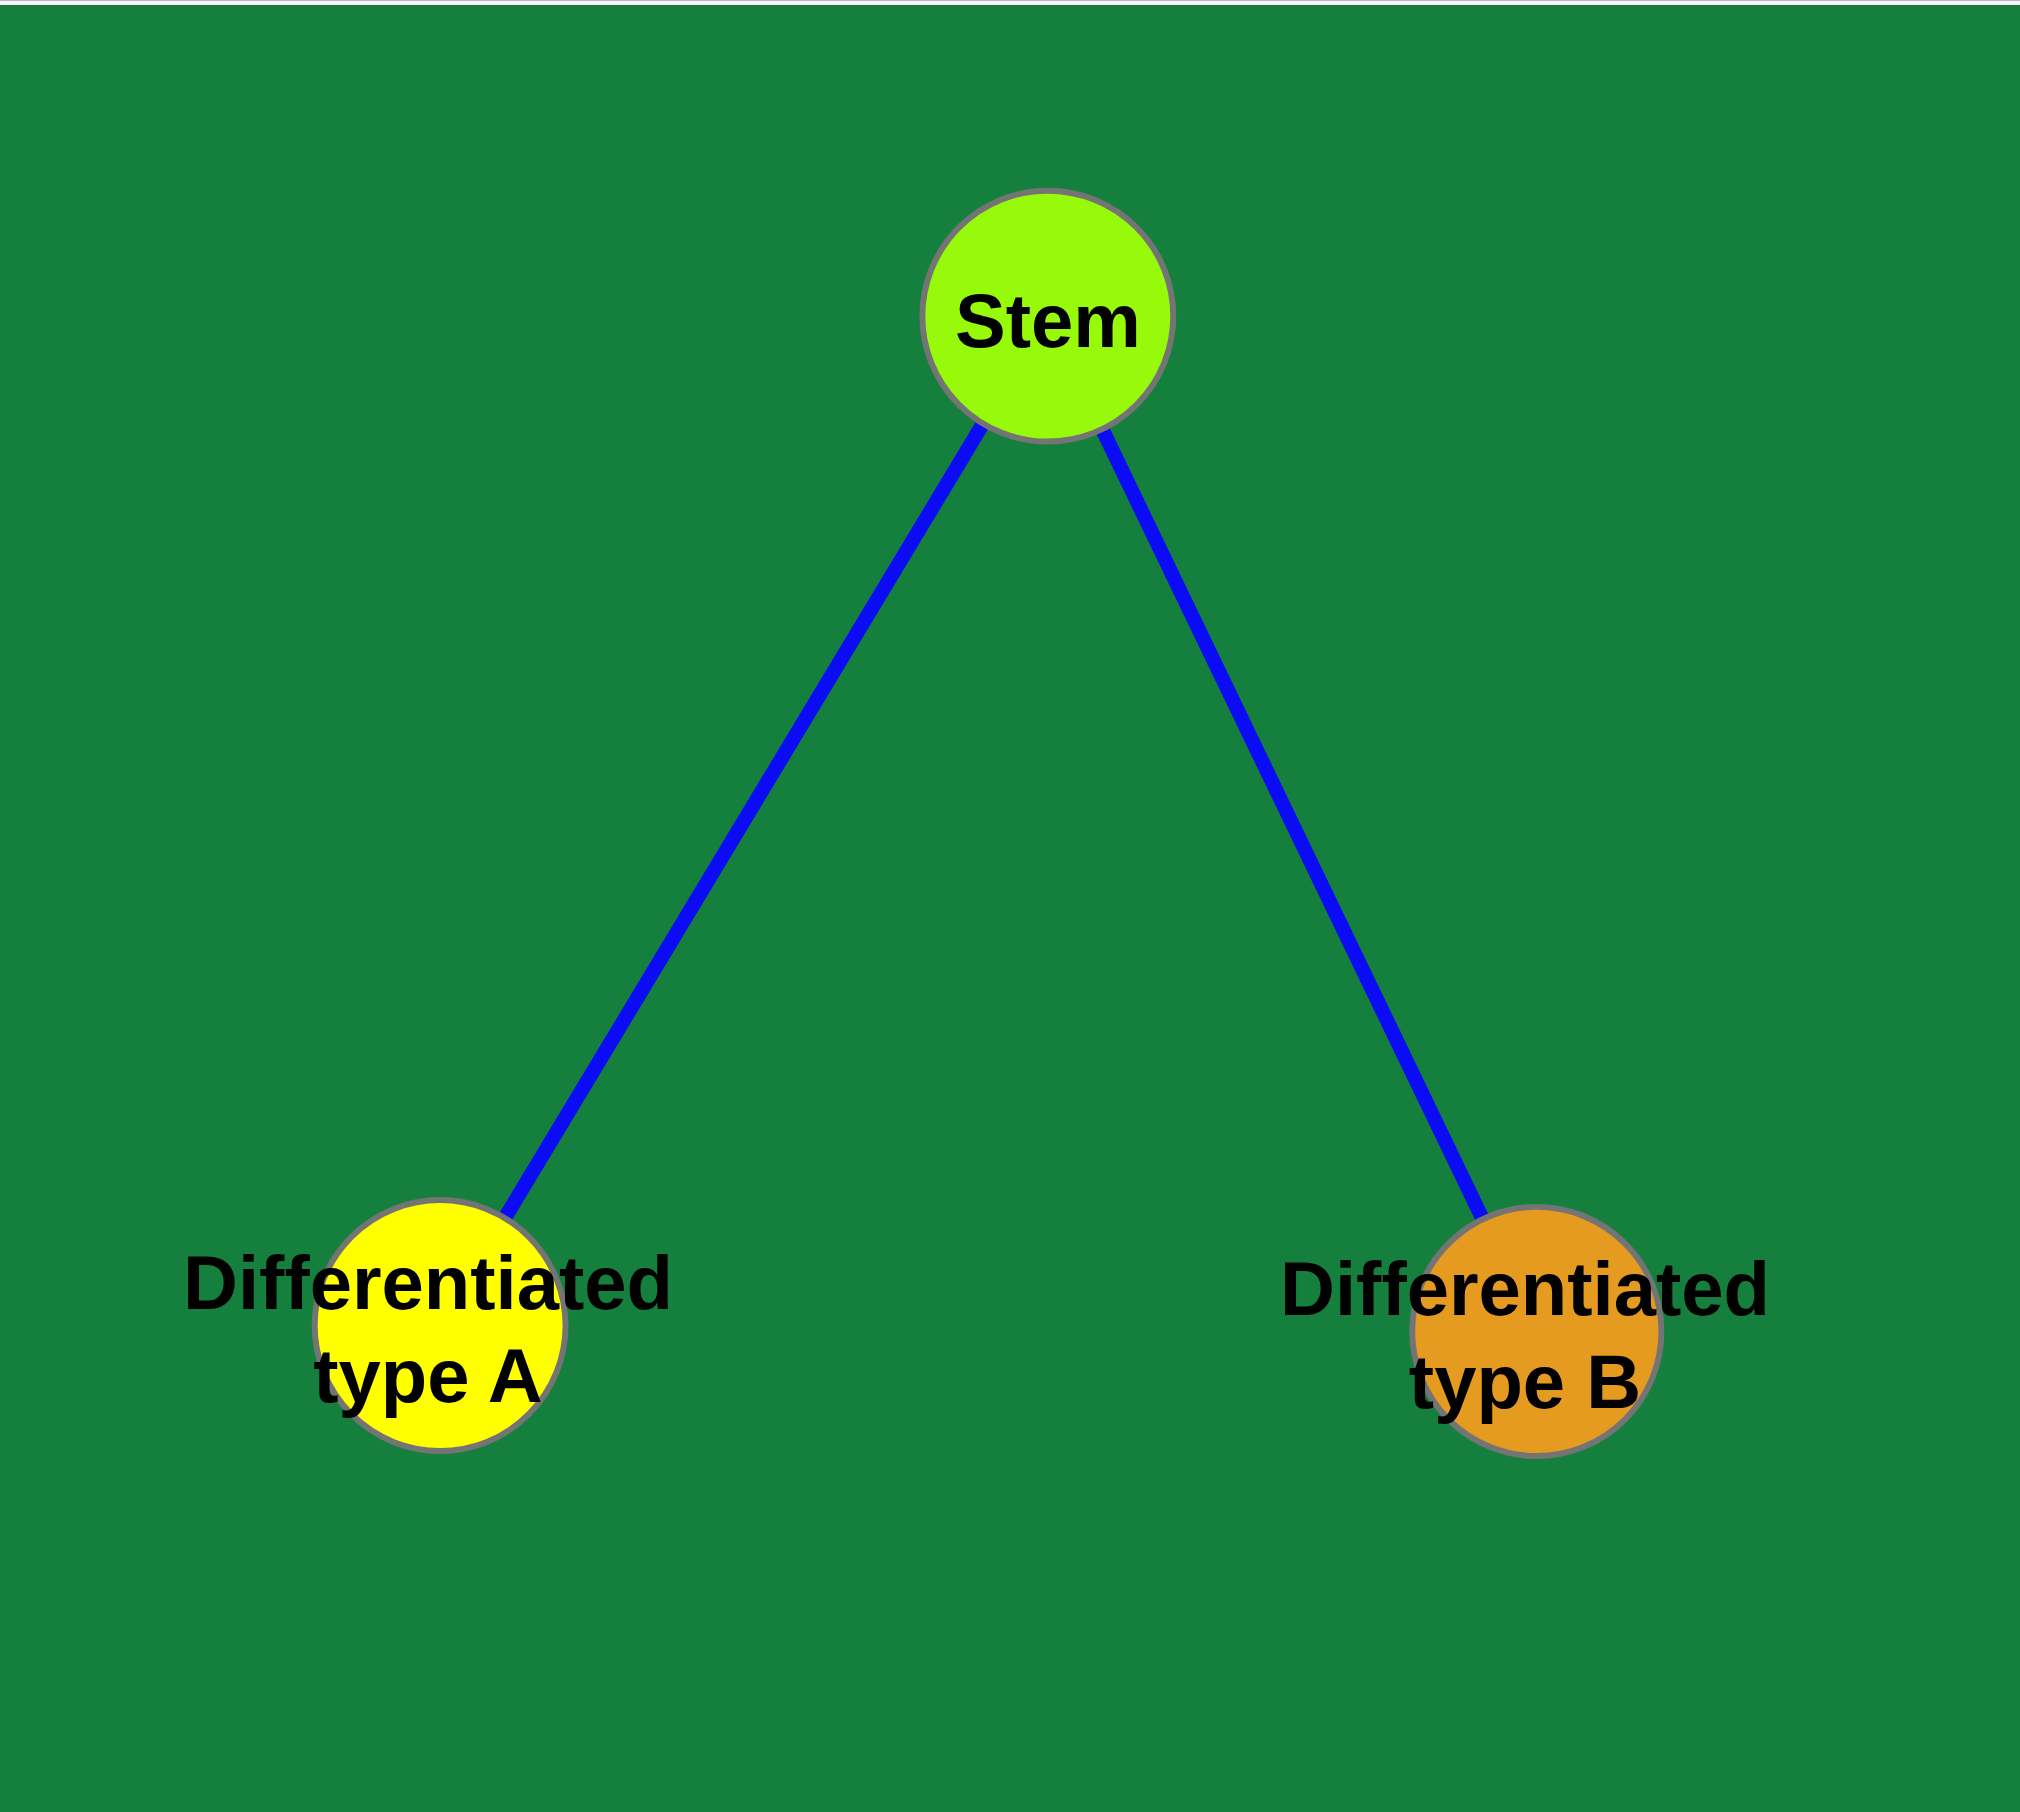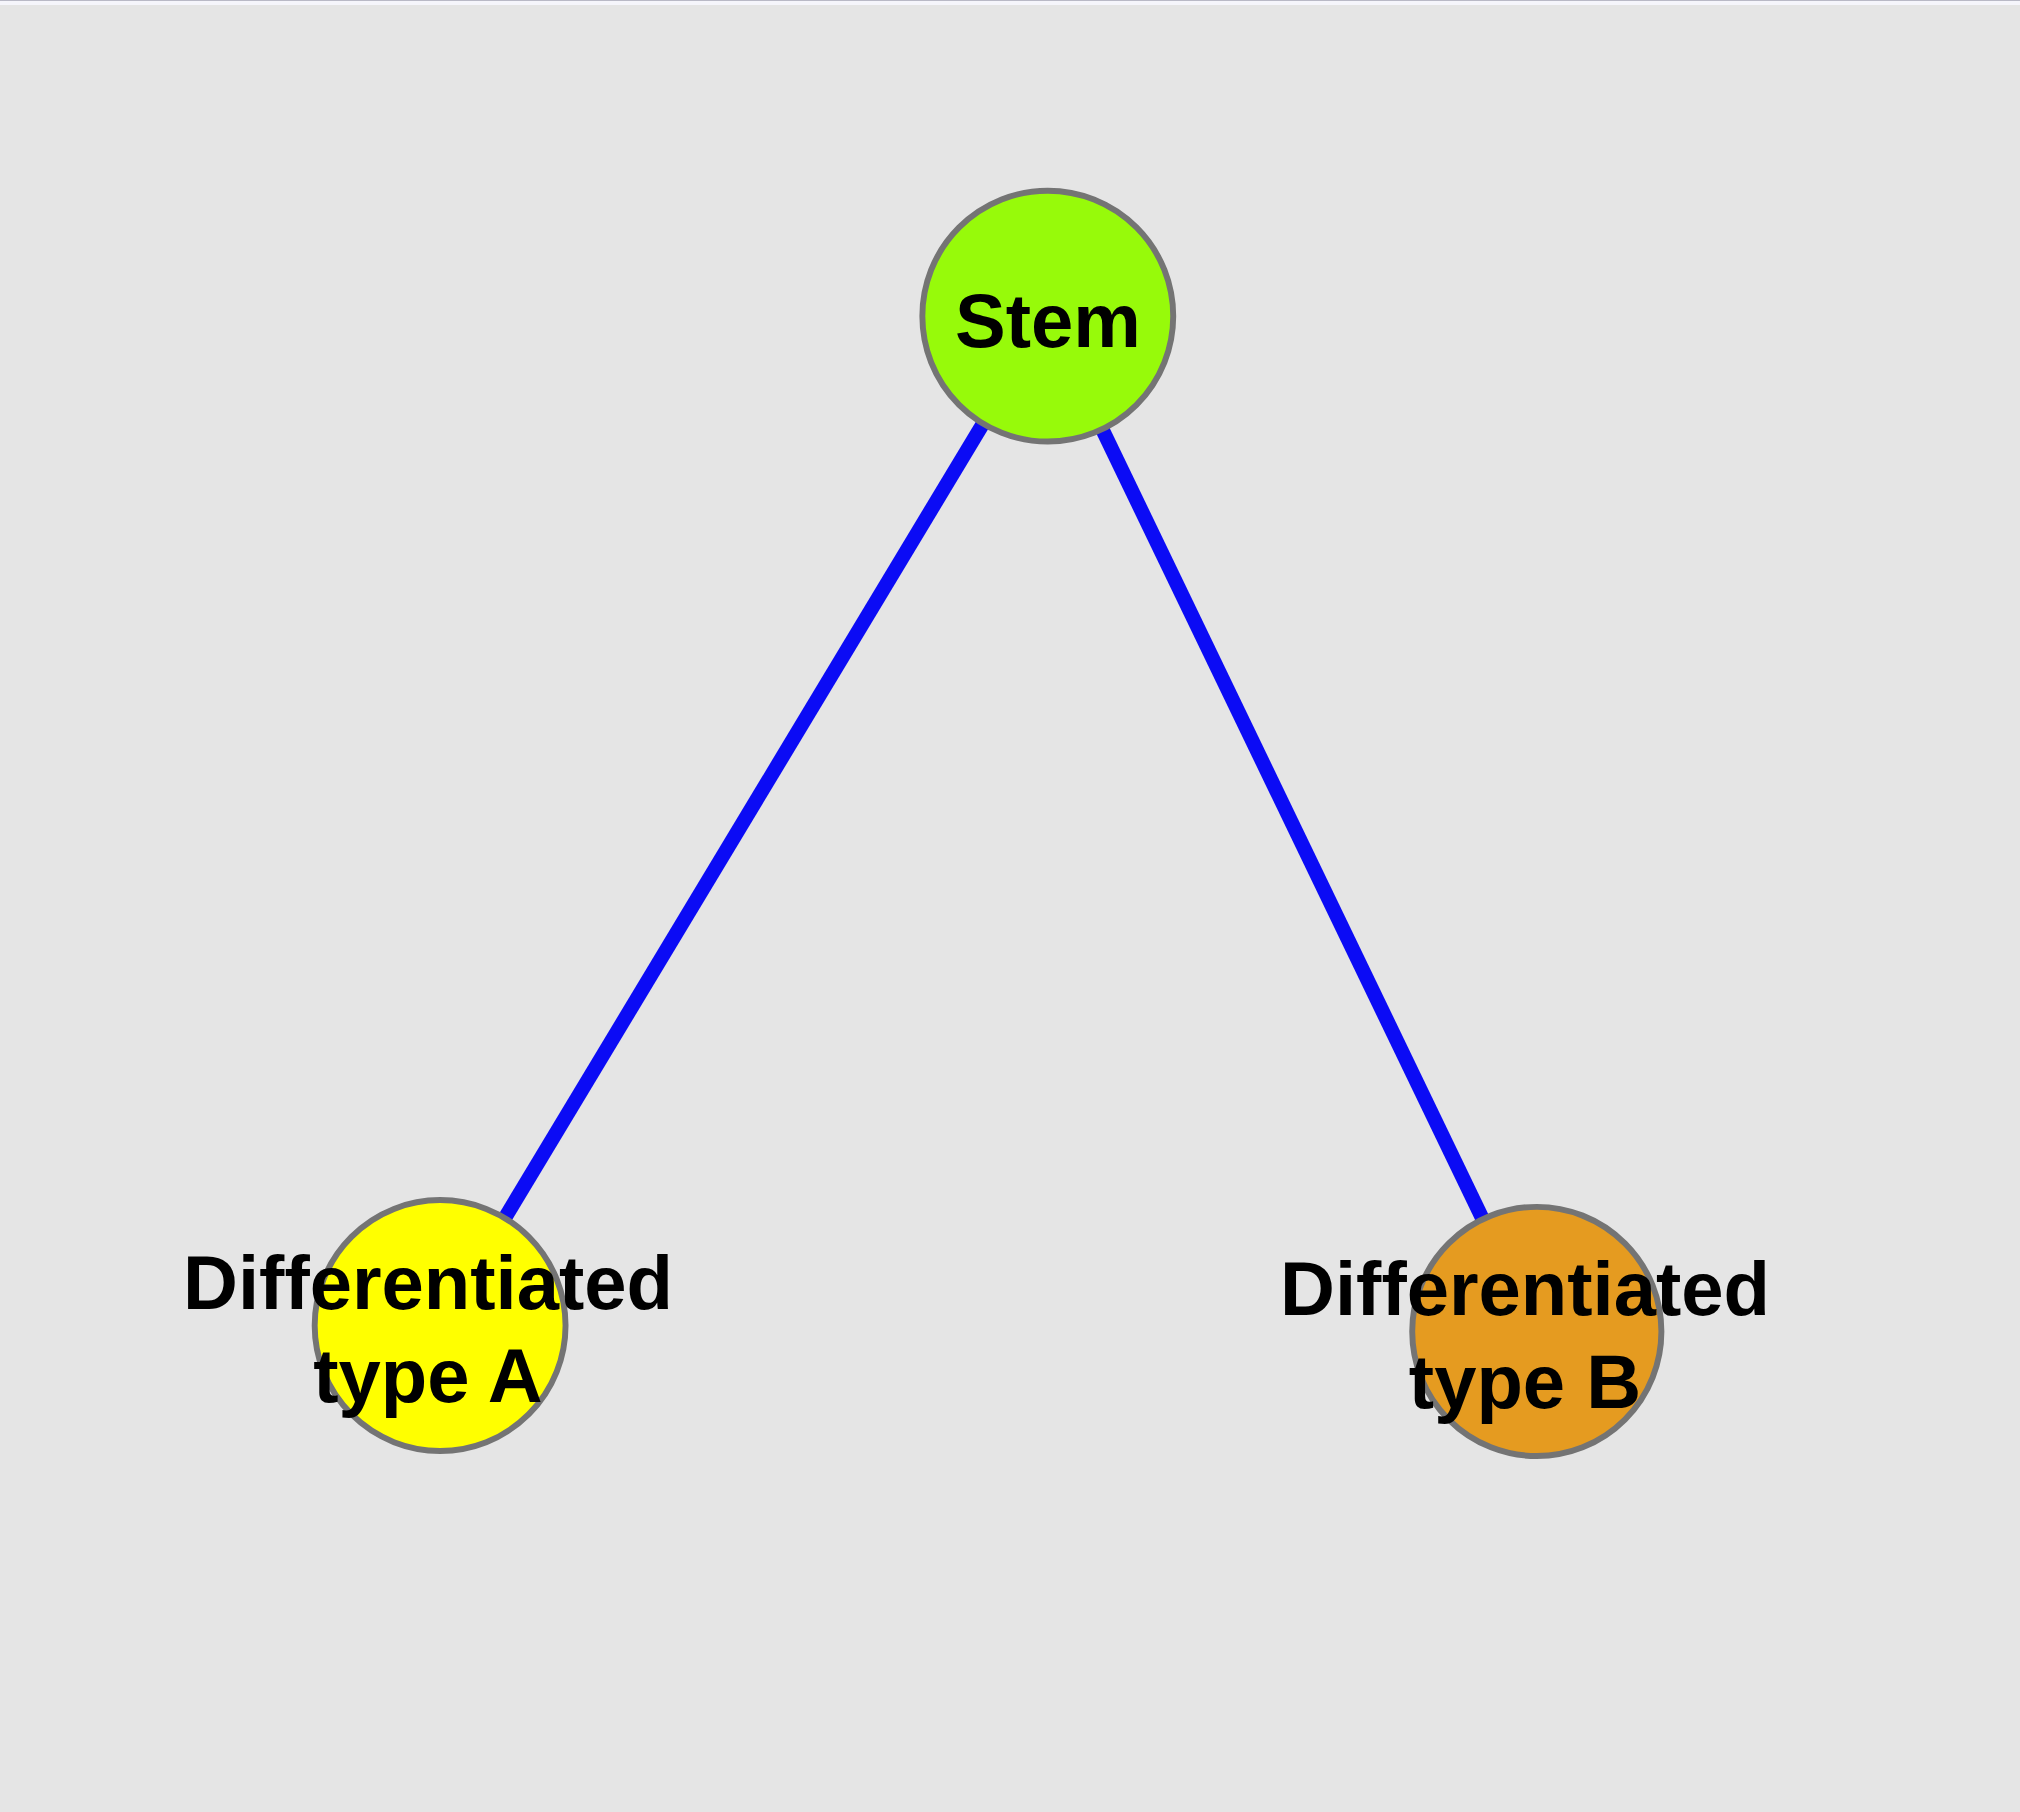--- a/index.html
+++ b/index.html
@@ -49,21 +49,21 @@
     z-index: 2;
     letter-spacing: 0;
   }
   .label-stem   { left: 1048px; top: 320px;  }
   .label-type-a { left: 428px;  top: 1329px; }
   .label-type-b { left: 1525px; top: 1335px; }
 </style>
 </head>
 <body>
 
-<div class="stage" style="background:#e5e5e5;">
+<div class="stage" style="background:#15803d;">
 
   <div class="top-strip" style="background:#f5f5fb;"></div>
 
   <svg class="graph-svg" viewBox="0 0 2384 2138">
 
     <line class="edge" x1="1236" y1="373" x2="519" y2="1564" stroke="#0b0bf5"></line>
     <line class="edge" x1="1236" y1="373" x2="1813" y2="1571" stroke="#0b0bf5"></line>
 
     <circle class="node-circle" cx="1236" cy="373" r="148" stroke="#747474" fill="#97fa0a"></circle>
     <circle class="node-circle" cx="519" cy="1564" r="148" stroke="#747474" fill="#ffff00"></circle>

